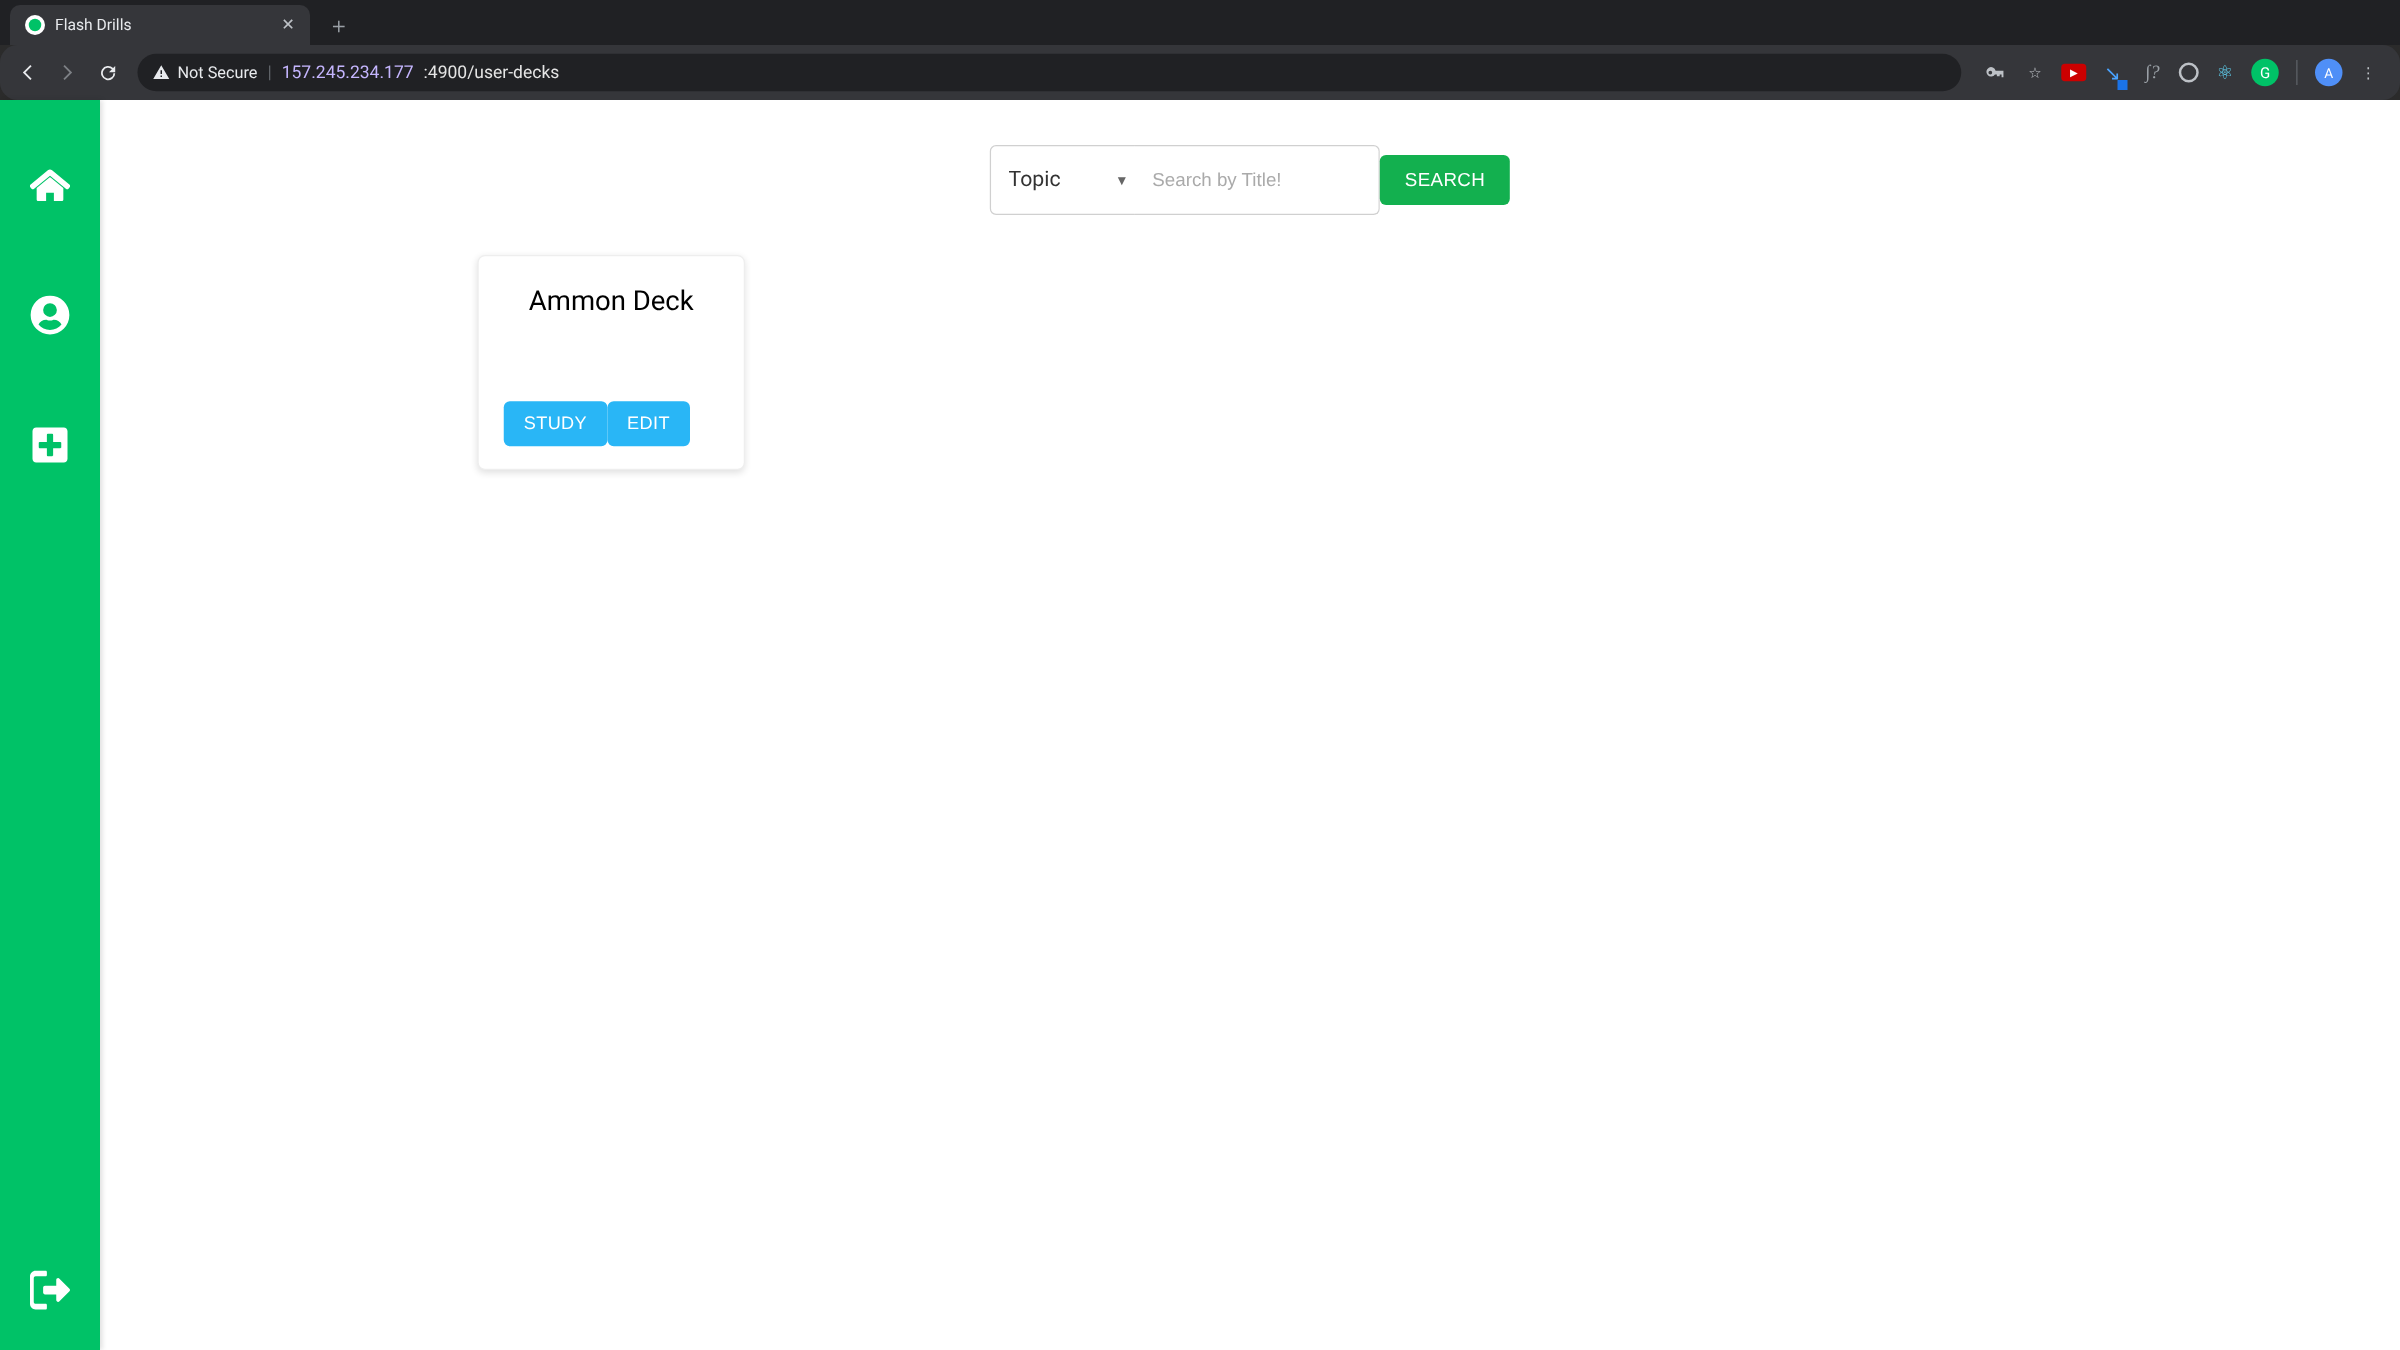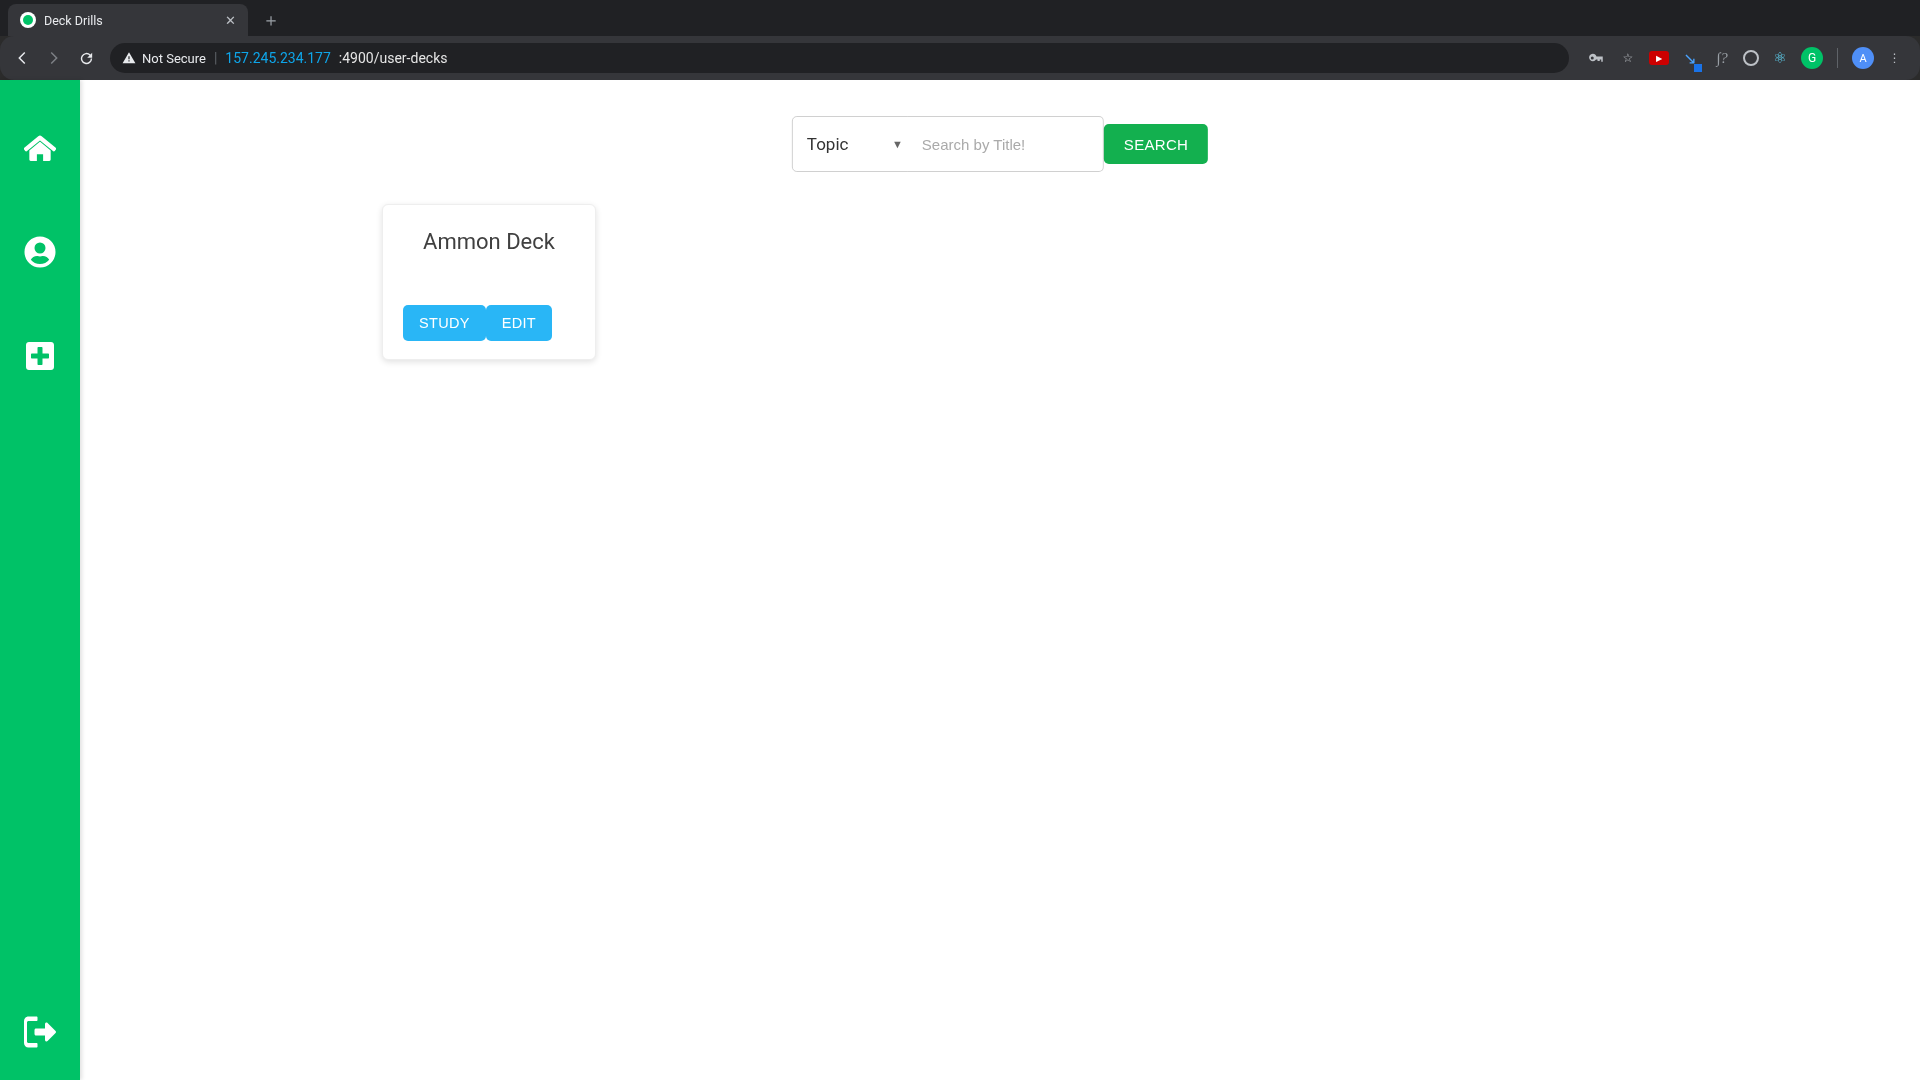--- a/index.html
+++ b/index.html
@@ -26,21 +26,21 @@
   .addrrow { height: 44px; background: #35363a; display: flex; align-items: center; padding: 0 8px; gap: 4px; border-radius: 14px; }
   .navbtn { width: 28px; height: 28px; display: flex; align-items: center; justify-content: center; color: #e8eaed; cursor: pointer; border-radius: 50%; }
   .navbtn.dim { color: #7d8085; cursor: default; }
   .addrbar {
     flex: 1; height: 30px; background: #202124; border-radius: 15px;
     display: flex; align-items: center; padding: 0 12px; gap: 8px; color: #bdc1c6; font-size: 14px;
     margin: 0 6px;
   }
   .addrbar .warn { color: #e8eaed; display: flex; align-items: center; gap: 6px; font-size: 13px; }
   .addrbar .sep { color: #5f6368; }
-  .addrbar .url-host { color: #0ea5e9; }
+  .addrbar .url-host { color: #c4b5fd; }
   .addrbar .url-rest { color: #e5e5e5; }
   .ext-row { display: flex; align-items: center; gap: 10px; padding: 0 6px; }
   .ext { width: 22px; height: 22px; border-radius: 50%; display:flex;align-items:center;justify-content:center; font-size:12px; color:#fff; cursor:pointer;}
   .ext.key    { color:#bdc1c6; }
   .ext.star   { color:#bdc1c6; }
   .ext.red    { background:#cc0000; width:20px; height:14px; border-radius:3px; font-size:8px;}
   .ext.blue   { color:#4aa3ff; font-size:16px; position:relative; }
   .ext.blue .sq { width:8px;height:8px;background:#1a73e8;position:absolute;bottom:-3px;right:-1px;}
   .ext.int    { color:#9aa0a6; font-style:italic; font-family:serif; font-size:15px;}
   .ext.circ   { border:2px solid #bdc1c6; width:16px;height:16px;}
@@ -93,38 +93,38 @@
     font-size: 15px; font-weight: 500; letter-spacing: .3px; cursor: pointer;
   }
 
   
   .card {
     position: absolute; top: 124px; left: 302px;
     width: 214px; padding: 24px 20px 18px;
     background: #fff; border: 1px solid #eee; border-radius: 6px;
     box-shadow: 0 2px 6px rgba(0,0,0,0.12);
   }
-  .card h3 { font-size: 22px; font-weight: 400; text-align: center; margin-bottom: 51px; color:#404040; }
+  .card h3 { font-size: 22px; font-weight: 400; text-align: center; margin-bottom: 67px; color:#000000; }
   .card .btnrow { display: flex; gap: 0; }
   .pillbtn {
     background: #29b6f6; color: #fff; border: none; border-radius: 5px;
     padding: 10px 16px; font-size: 14.5px; font-weight: 500; letter-spacing: .3px; cursor: pointer;
   }
 </style>
 </head>
 <body>
 
 <div class="chrome">
 
   <div class="tabstrip">
     <div class="tab">
       <span class="favicon">
           <span class="favicon-inner"></span>
         </span>
-      <span class="title">Deck Drills</span>
+      <span class="title">Flash Drills</span>
       <span class="close">✕</span>
     </div>
     <div class="newtab">＋</div>
   </div>
 
   <div class="addrrow">
     <div class="navbtn">
       <svg viewBox="0 0 24 24" width="18" height="18" fill="#e8eaed">
           <path d="M15 4l-8 8 8 8 1.4-1.4L9.8 12l6.6-6.6z"></path>
         </svg>

